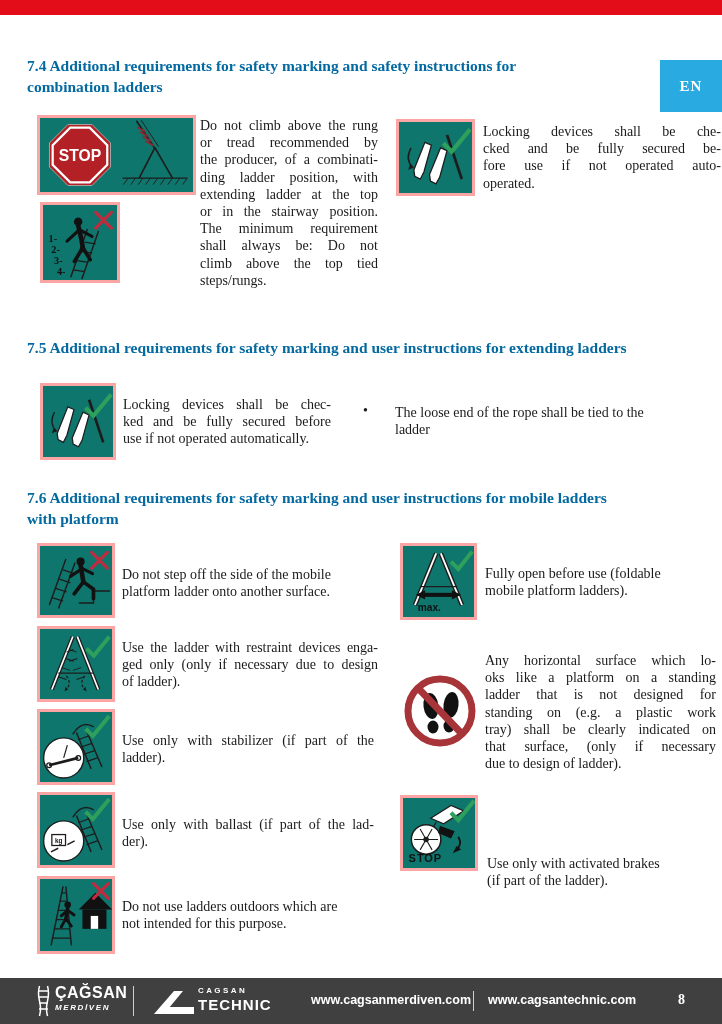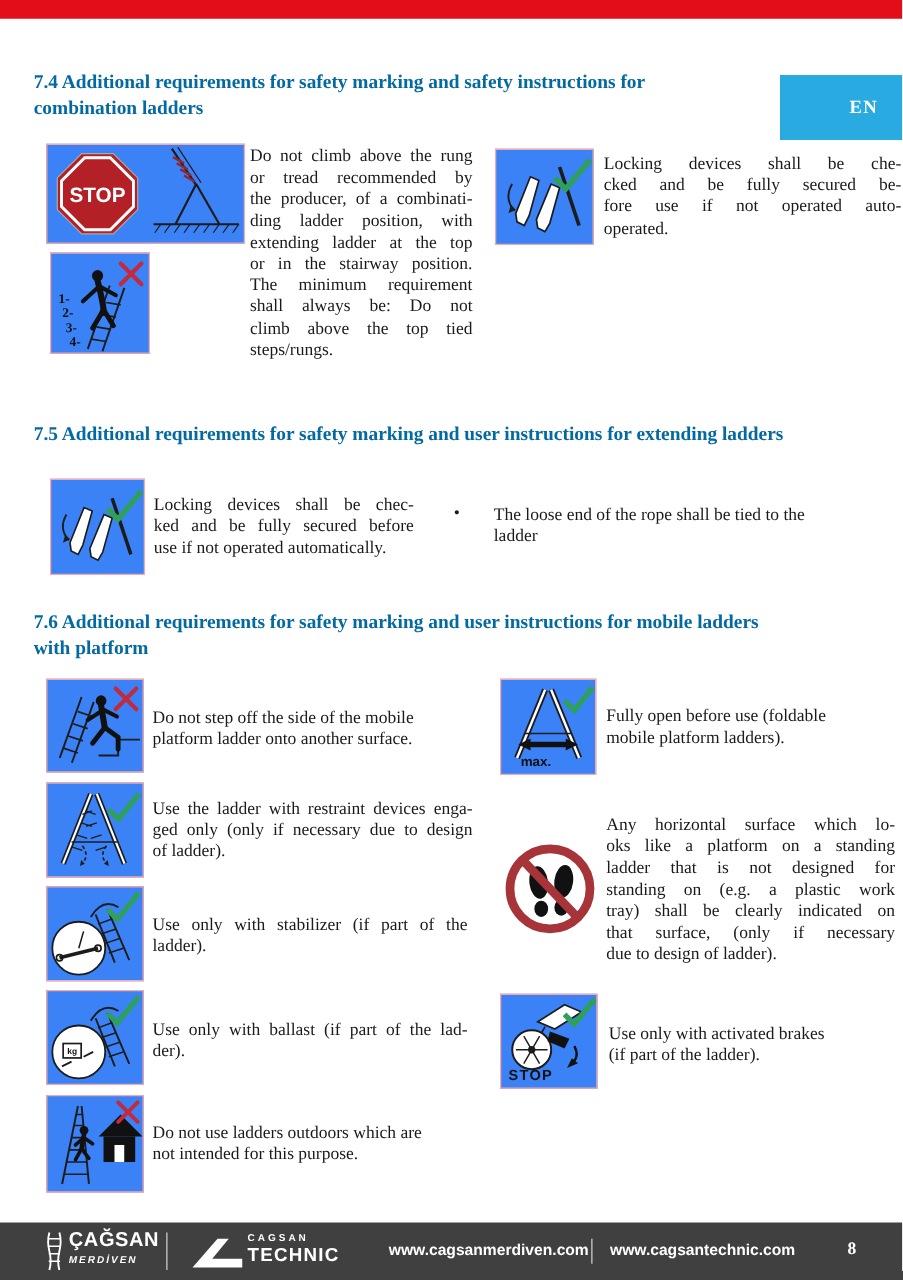--- a/index.html
+++ b/index.html
@@ -1,30 +1,30 @@
 <!DOCTYPE html>
 <html><head>
 <meta charset="utf-8">
 <style>
   html,body{margin:0;padding:0;background:#fff;}
   .page{position:relative;width:722px;height:1024px;background:#fff;overflow:hidden;
         font-family:"Liberation Serif",serif;color:#1a1a1a;}
   .topbar{position:absolute;left:0;top:0;width:722px;height:15px;background:#e20d18;}
   .entab{position:absolute;right:0;top:60px;width:62px;height:52px;background:#29abe2;
-         display:flex;align-items:center;justify-content:center;padding-left:36px;}
+         display:flex;align-items:center;justify-content:center;}
   .entab span{color:#fff;font-weight:bold;font-size:15px;letter-spacing:1px;}
   .h{position:absolute;font-weight:bold;font-size:15.5px;line-height:21px;color:#0369a1;
      white-space:pre-line;}
   .h74{left:27px;top:55px;width:640px;}
   .h75{left:27px;top:337px;width:680px;}
   .h76{left:27px;top:487px;width:660px;}
   .para{position:absolute;font-size:14px;line-height:17.2px;color:#1a1a1a;}
   .preline{white-space:pre-line;}
   .jl{text-align:justify;text-align-last:justify;}
-  .pictobox{position:absolute;background:#3b82f6;border:1px solid #fca5a5;box-sizing:border-box;}
+  .pictobox{position:absolute;background:#0f766e;border:3px solid #fca5a5;box-sizing:border-box;}
   .pictobox svg{display:block;width:100%;height:100%;}
   .baresign{position:absolute;}
   .bullet{position:absolute;font-size:14px;}
   
   .footer{position:absolute;left:0;top:978px;width:722px;height:46px;background:#404040;
           font-family:"Liberation Sans",sans-serif;color:#fff;}
   .f-ladder{position:absolute;left:36px;top:7px;}
   .brand1{position:absolute;left:55px;top:7px;line-height:1;}
   .b1name{font-weight:bold;font-size:16px;letter-spacing:.5px;}
   .b1sub{font-weight:bold;font-style:italic;font-size:8px;letter-spacing:1.6px;margin-top:3px;}
@@ -275,21 +275,21 @@
       <circle cx="25" cy="45" r="16" fill="#fff" stroke="#1c1c1c" stroke-width="1.6"></circle>
       <path d="M25 45 L38 45 M25 45 L31.5 56.3 M25 45 L18.5 56.3 M25 45 L12 45 M25 45 L18.5 33.7 M25 45 L31.5 33.7" stroke="#1c1c1c" stroke-width="1.2"></path>
       <circle cx="25" cy="45" r="3" fill="#1c1c1c"></circle>
       <polygon points="40,30 56,36 52,44 38,38" fill="#111"></polygon>
       <path d="M60 42 q5 9 -3 15" fill="none" stroke="#111" stroke-width="2"></path>
       <polygon points="54,60 63,56 58,52" fill="#111"></polygon>
       <text x="6" y="70" font-size="12" font-weight="bold" letter-spacing="1" fill="#111">STOP</text>
       <path d="M52 16 l8 8 l17 -21" stroke="#2ea05c" stroke-width="4.4" fill="none"></path>
     </svg>
   </div>
-  <div class="para preline" style="left:487px;top:819px;width:220px;">Use only with activated brakes
+  <div class="para preline" style="left:487px;top:855px;width:220px;">Use only with activated brakes
 (if part of the ladder).</div>
 
   <div class="footer">
     <svg class="f-ladder" width="15" height="32" viewBox="0 0 15 32">
       <path d="M3.5 1 Q1.5 8 3.5 16 Q5.5 24 3.5 31 M11.5 1 Q13.5 8 11.5 16 Q9.5 24 11.5 31" fill="none" stroke="#fff" stroke-width="1.5"></path>
       <path d="M3 6 L12 6 M3 12 L12 12 M3 18 L12 18 M3 24 L12 24" stroke="#fff" stroke-width="1.3"></path>
     </svg>
     <div class="brand1">
       <div class="b1name">ÇAĞSAN</div>
       <div class="b1sub">MERDİVEN</div>

